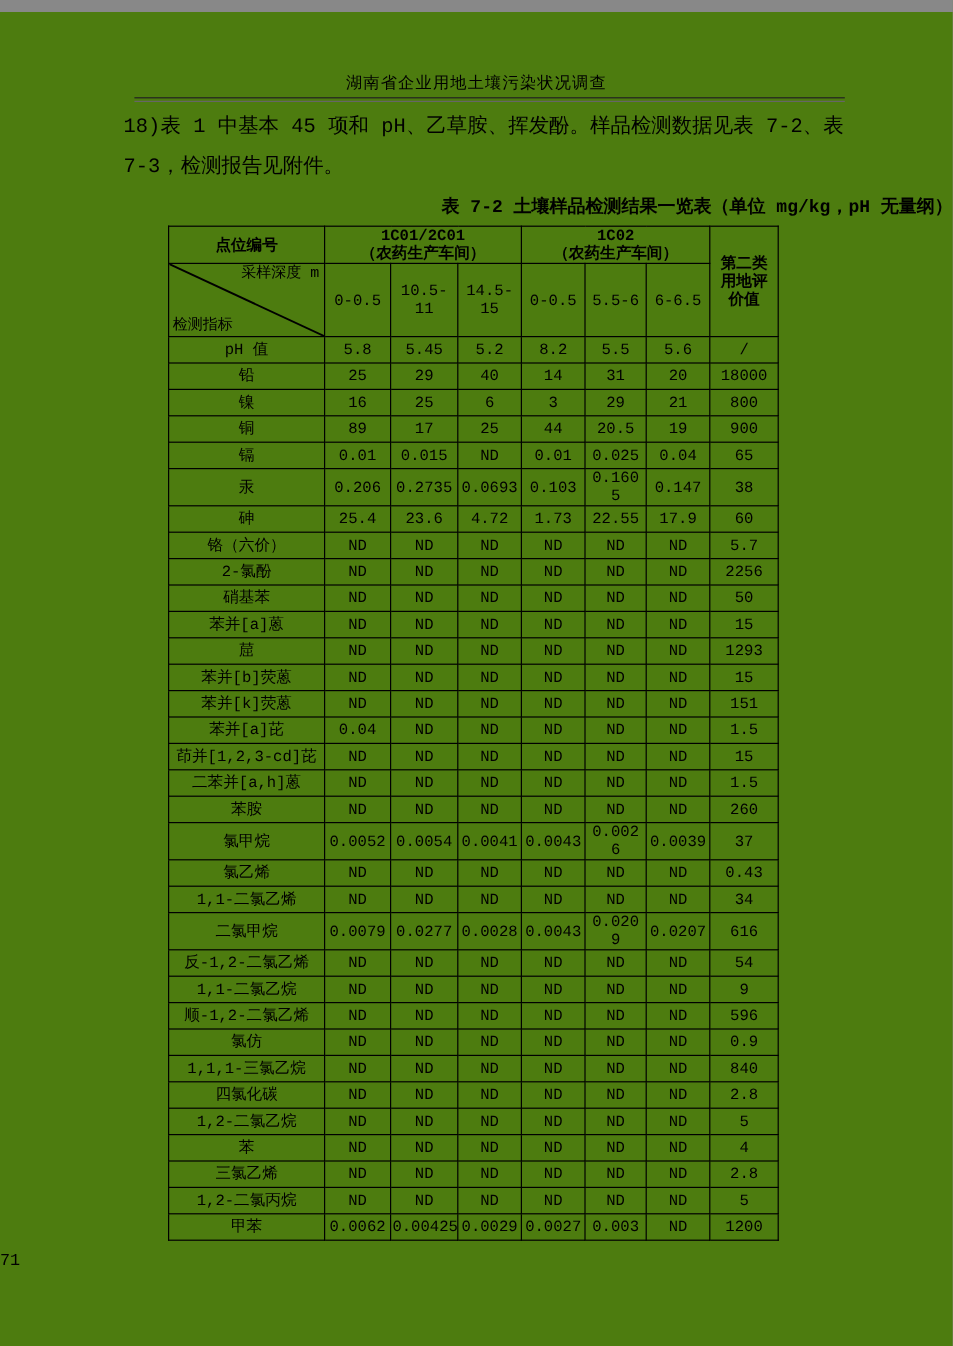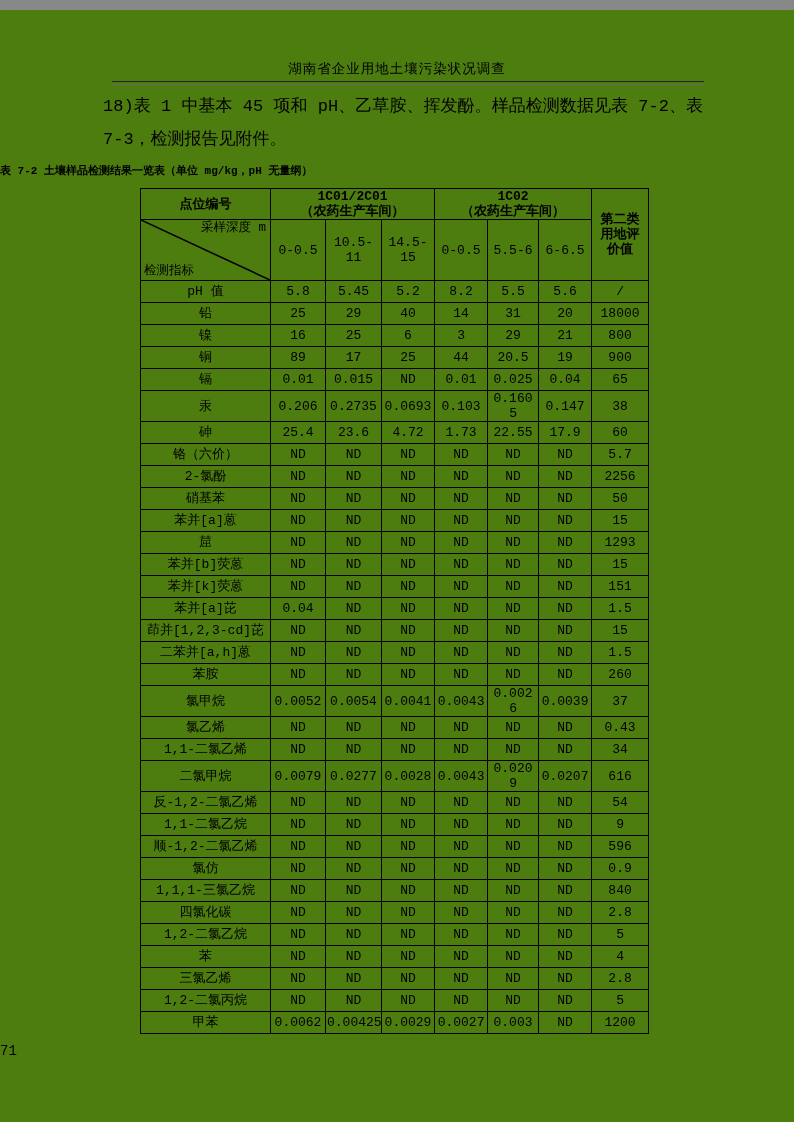--- a/index.html
+++ b/index.html
@@ -16,21 +16,21 @@
   .head-rule {
     position:absolute; top:71px; left:112px; width:592px; height:4px;
     border-top:1px solid #222; border-bottom:1px solid #666;
   }
   .para {
     position:absolute; top:80px; left:103px; width:600px;
     font-size:17px; line-height:33px; text-align:justify;
   }
   .tbl-title {
     position:absolute; top:153px; left:0; width:100%;
-    text-align:left; font-weight:bold; font-size:11px;
+    text-align:right; font-weight:bold; font-size:15px;
   }
   table.results {
     position:absolute; top:178px; left:140px;
     border-collapse:collapse; table-layout:fixed; width:508px;padding-left:26px;
   }
   table.results th, table.results td {
     border:1px solid #000; text-align:center; vertical-align:middle;
     font-size:13px; font-weight:normal; padding:0 1px;
     white-space:pre-line; line-height:15px; overflow:hidden;
   }

